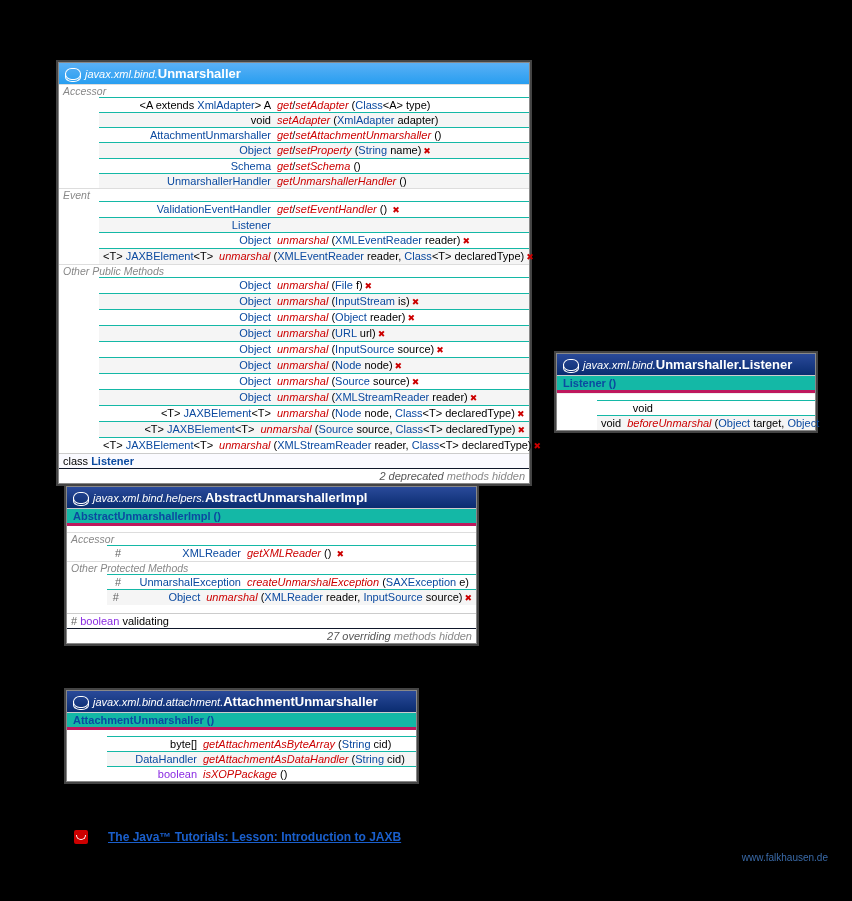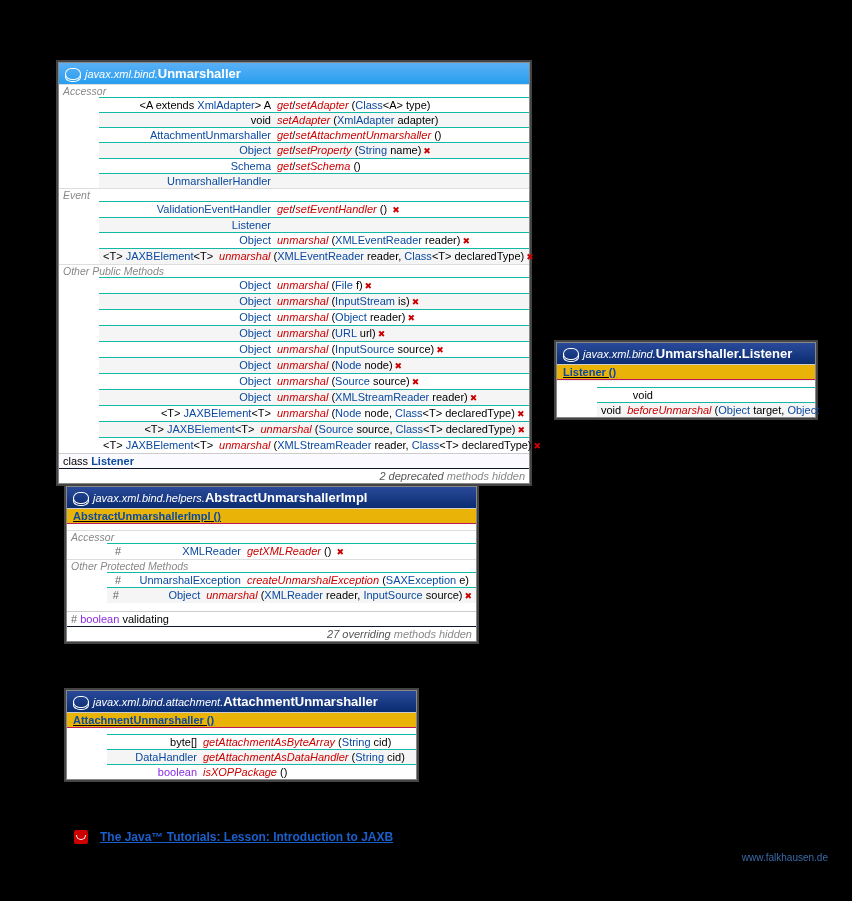--- a/index.html
+++ b/index.html
@@ -59,35 +59,35 @@
   .ret { width: 168px; text-align: right; padding-right: 6px; color:#000;}
   .ret2 { width: 86px; text-align: right; padding-right: 6px; color:#000;}
   .ret3 { width: 52px; text-align: right; padding-right: 6px; color:#000;}
   .sig { flex:1; }
   .t-type  { color: #0b4aa0; }
   .t-meth  { color: #c00; font-style: italic; }
   .t-txt   { color: #000; }
   .t-exc   { color: #c00; font-size: 9px; padding-left:2px;}
   .footer-note { font-style: italic; color:#888; padding:1px 4px; border-top:1px solid #0f172a;text-align:right;}
   .class-listener { color:#0b4aa0; font-weight:bold; padding:1px 4px; border-top:1px solid #ccc; background:#fafaff;}
-  .ctor-row { background:#eab308; border-top:1px solid #ccc; border-bottom:1px solid #be185d; padding:1px 6px;text-decoration:underline;}
+  .ctor-row { background:#14b8a6; border-top:1px solid #ccc; border-bottom:3px solid #be185d; padding:1px 6px;}
   .ctor-row .nm { color:#0b4aa0; font-weight:bold;}
   .hash { color:#666; width:14px; text-align:center;}
   .field-row { padding:1px 4px; border-top:1px solid #ccc;}
   .kw { color:#8a2be2;}
   .connector {
     position:absolute; background:#8fb4d8;
   }
   .tri-up {
     position:absolute; width:0;height:0;
     border-left:6px solid transparent;border-right:6px solid transparent;
     border-bottom:10px solid #8fb4d8;
   }
   .oracle-link {
-    position:absolute; display:flex; align-items:center; gap:12px;
+    position:absolute; display:flex; align-items:center; gap:20px;
     color:#1a5fcc; font-weight:bold; text-decoration:underline; font-size:12px;
   }
   .oracle-sq { width:14px;height:14px;background:#c00;border-radius:2px;
     display:flex;align-items:center;justify-content:center;}
   .oracle-sq::after{content:"";width:8px;height:4px;border:1.5px solid #fff;border-top:none;border-radius:0 0 6px 6px;}
   .site {
     position:absolute; color:#3a6aa8; font-size:10px;
   }
 </style>
 </head>
@@ -119,20 +119,21 @@
     <div class="row alt">
         <span class="ret"><span class="t-type">Object</span></span>
         <span class="sig"><span class="t-meth">get</span><span class="t-txt">/</span><span class="t-meth">setProperty</span><span class="t-txt"> (</span><span class="t-type">String</span><span class="t-txt"> name)</span><span class="t-exc">✖</span></span>
       </div>
     <div class="row">
         <span class="ret t-type">Schema</span>
         <span class="sig"><span class="t-meth">get</span><span class="t-txt">/</span><span class="t-meth">setSchema</span><span class="t-txt"> ()</span></span>
       </div>
     <div class="row alt">
         <span class="ret t-type">UnmarshallerHandler</span>
+        <span class="sig"><span class="t-meth">getUnmarshallerHandler</span><span class="t-txt"> ()</span></span>
       </div>
 
     <div class="sec-label">Event</div>
     <div class="row">
         <span class="ret t-type">ValidationEventHandler</span>
         <span class="sig"><span class="t-meth">get</span><span class="t-txt">/</span><span class="t-meth">setEventHandler</span><span class="t-txt"> () </span><span class="t-exc">✖</span></span>
       </div>
     <div class="row alt">
         <span class="ret t-type">Listener</span>
       </div>
@@ -189,21 +190,21 @@
     <div class="row">
         <span class="ret"><span class="t-txt">&lt;T&gt; </span><span class="t-type">JAXBElement</span><span class="t-txt">&lt;T&gt;</span></span>
         <span class="sig"><span class="t-meth">unmarshal</span><span class="t-txt"> (</span><span class="t-type">XMLStreamReader</span><span class="t-txt"> reader, </span><span class="t-type">Class</span><span class="t-txt">&lt;T&gt; declaredType)</span><span class="t-exc">✖</span></span>
       </div>
 
     <div class="class-listener"><span class="t-txt" style="font-weight:normal">class </span><span>Listener</span></div>
     <div class="footer-note"><span style="color:#555">2 deprecated</span> <span>methods hidden</span></div>
   </div>
 </div>
 
-<div class="box" style="left:556px; top:342px; width:258px;">
+<div class="box" style="left:556px; top:353px; width:258px;">
   <div class="hdr hdr-class">
     <span class="cyl"></span>
     <span><span class="pkg">javax.xml.bind.</span><span class="cls">Unmarshaller.Listener</span></span>
   </div>
   <div class="ctor-row"><span class="nm">Listener ()</span></div>
   <div style="height:6px;border-top:1px solid #eee"></div>
   <div class="row">
       <span class="ret3 t-txt">void</span>
     </div>
   <div class="row alt">

